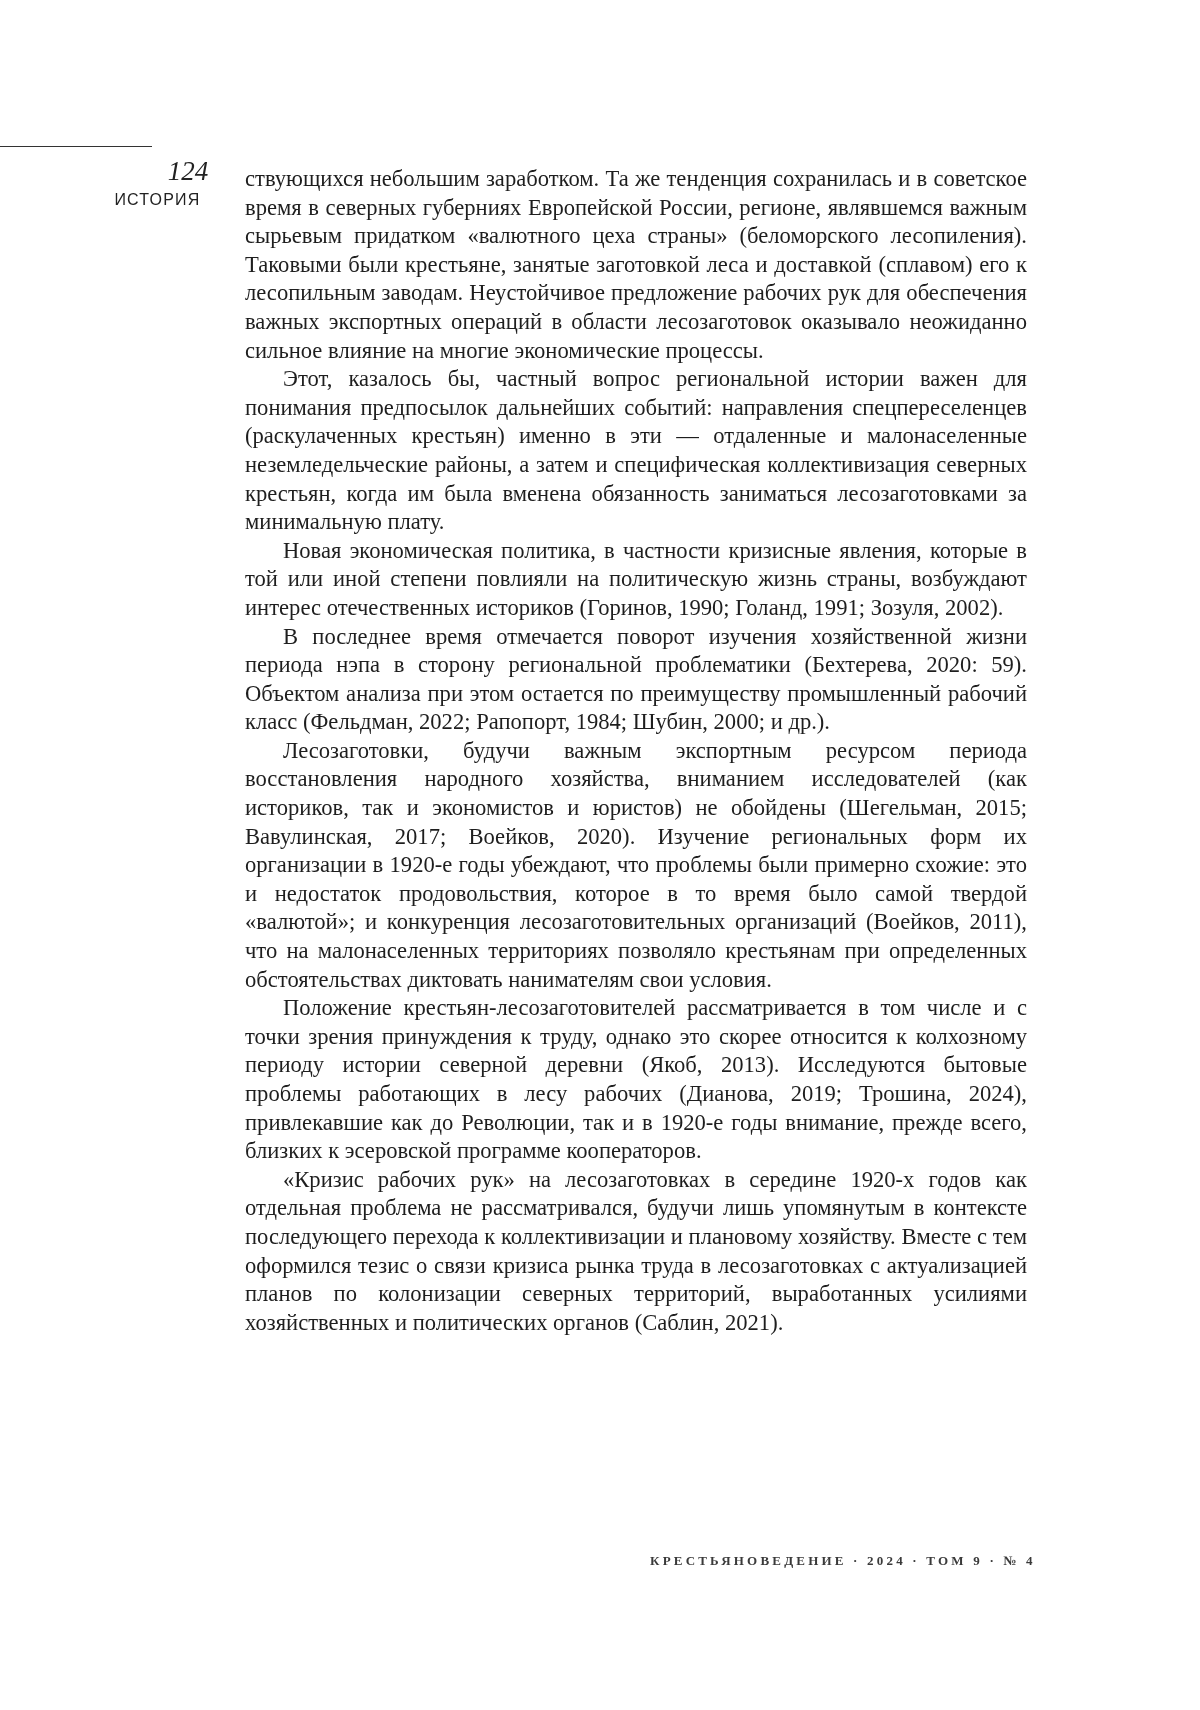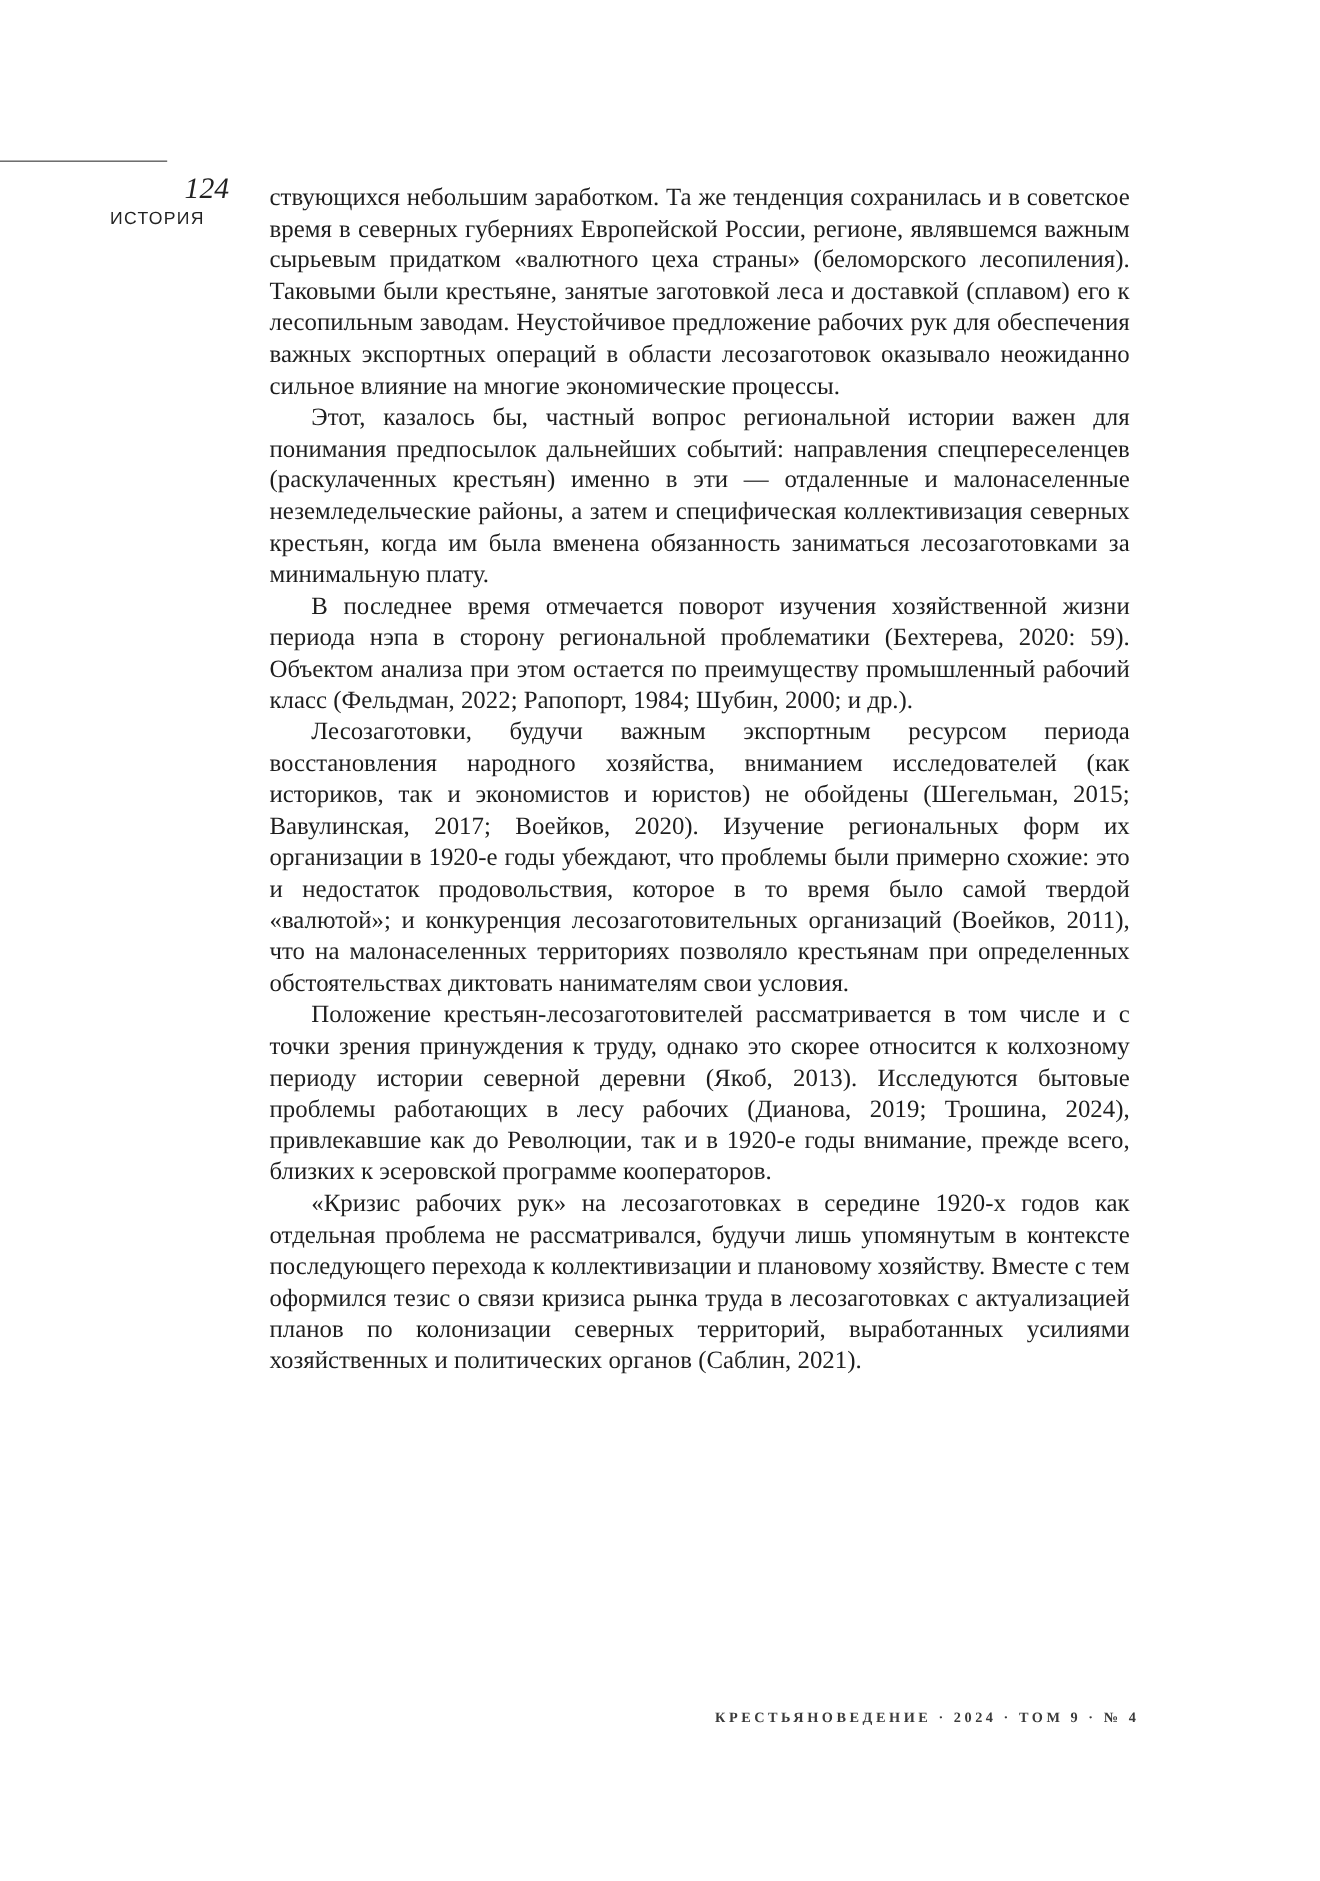--- a/index.html
+++ b/index.html
@@ -1,39 +1,40 @@
 <!DOCTYPE html>
 <html><head>
 <meta charset="utf-8">
 <style>
   html, body { margin: 0; padding: 0; background: #ffffff; }
   body { width: 1200px; height: 1710px; position: relative; overflow: hidden; color: #1a1a1a; }
   .rule { position: absolute; left: 0; top: 146px; width: 152px; height: 0; border-top: 1.5px solid #333; }
   .page-number { position: absolute; left: 160px; top: 120px; width: 56px; text-align: center;
     font-family: "Liberation Serif", "DejaVu Serif", serif; font-style: italic; font-size: 27px; color: #222; margin-top: 36px; }
-  .section-label { position: absolute; left: 100px; top: 191px; width: 115px; text-align: left;
+  .section-label { position: absolute; left: 100px; top: 191px; width: 115px; text-align: center;
     font-family: "Liberation Sans", "DejaVu Sans", sans-serif; font-size: 16px; letter-spacing: 1.2px; color: #222; }
   .body-text { position: absolute; left: 245px; top: 128px; width: 782px;
     font-family: "Liberation Serif", "DejaVu Serif", serif; font-size: 22.6px; line-height: 28.6px;
     text-align: justify; color: #1e1e1e; margin-top: 37px; }
   .body-text p { margin: 0; text-indent: 38px; hyphens: manual; }
   .body-text p.cont { text-indent: 0; }
   .footer { position: absolute; left: 650px; top: 1553px; width: 378px; 
     font-family: "Liberation Serif", "DejaVu Serif", serif; font-size: 13px; letter-spacing: 3.2px;
     font-weight: bold; color: #3a3a3a; white-space: nowrap; }
 </style>
 </head>
 <body>
 
 <div class="rule"></div>
 <div class="page-number">124</div>
 <div class="section-label">ИСТОРИЯ</div>
 
 <div class="body-text">
   <p class="cont">ствующихся небольшим заработком. Та же тенденция сохранилась и в советское время в северных губерниях Европейской России, регионе, являвшемся важным сырьевым придатком «валютного цеха страны» (беломорского лесопиления). Таковыми были крестьяне, занятые заготовкой леса и доставкой (сплавом) его к лесопильным заводам. Неустойчивое предложение рабочих рук для обеспечения важных экспортных операций в области лесозаготовок оказывало неожиданно сильное влияние на многие экономические процессы.</p>
   <p>Этот, казалось бы, частный вопрос региональной истории важен для понимания предпосылок дальнейших событий: направления спецпереселенцев (раскулаченных крестьян) именно в эти — отдаленные и малонаселенные неземледельческие районы, а затем и специфическая коллективизация северных крестьян, когда им была вменена обязанность заниматься лесозаготовками за минимальную плату.</p>
+  <p>Новая экономическая политика, в частности кризисные явления, которые в той или иной степени повлияли на политическую жизнь страны, возбуждают интерес отечественных историков (Горинов, 1990; Голанд, 1991; Зозуля, 2002).</p>
   <p>В последнее время отмечается поворот изучения хозяйственной жизни периода нэпа в сторону региональной проблематики (Бехтерева, 2020: 59). Объектом анализа при этом остается по преимуществу промышленный рабочий класс (Фельдман, 2022; Рапопорт, 1984; Шубин, 2000; и др.).</p>
   <p>Лесозаготовки, будучи важным экспортным ресурсом периода восстановления народного хозяйства, вниманием исследователей (как историков, так и экономистов и юристов) не обойдены (Шегельман, 2015; Вавулинская, 2017; Воейков, 2020). Изучение региональных форм их организации в 1920-е годы убеждают, что проблемы были примерно схожие: это и недостаток продовольствия, которое в то время было самой твердой «валютой»; и конкуренция лесозаготовительных организаций (Воейков, 2011), что на малонаселенных территориях позволяло крестьянам при определенных обстоятельствах диктовать нанимателям свои условия.</p>
   <p>Положение крестьян-лесозаготовителей рассматривается в том числе и с точки зрения принуждения к труду, однако это скорее относится к колхозному периоду истории северной деревни (Якоб, 2013). Исследуются бытовые проблемы работающих в лесу рабочих (Дианова, 2019; Трошина, 2024), привлекавшие как до Революции, так и в 1920-е годы внимание, прежде всего, близких к эсеровской программе кооператоров.</p>
   <p>«Кризис рабочих рук» на лесозаготовках в середине 1920-х годов как отдельная проблема не рассматривался, будучи лишь упомянутым в контексте последующего перехода к коллективизации и плановому хозяйству. Вместе с тем оформился тезис о связи кризиса рынка труда в лесозаготовках с актуализацией планов по колонизации северных территорий, выработанных усилиями хозяйственных и политических органов (Саблин, 2021).</p>
 </div>
 
 <div class="footer">КРЕСТЬЯНОВЕДЕНИЕ · 2024 · ТОМ 9 · № 4</div>
 
 </body></html>

